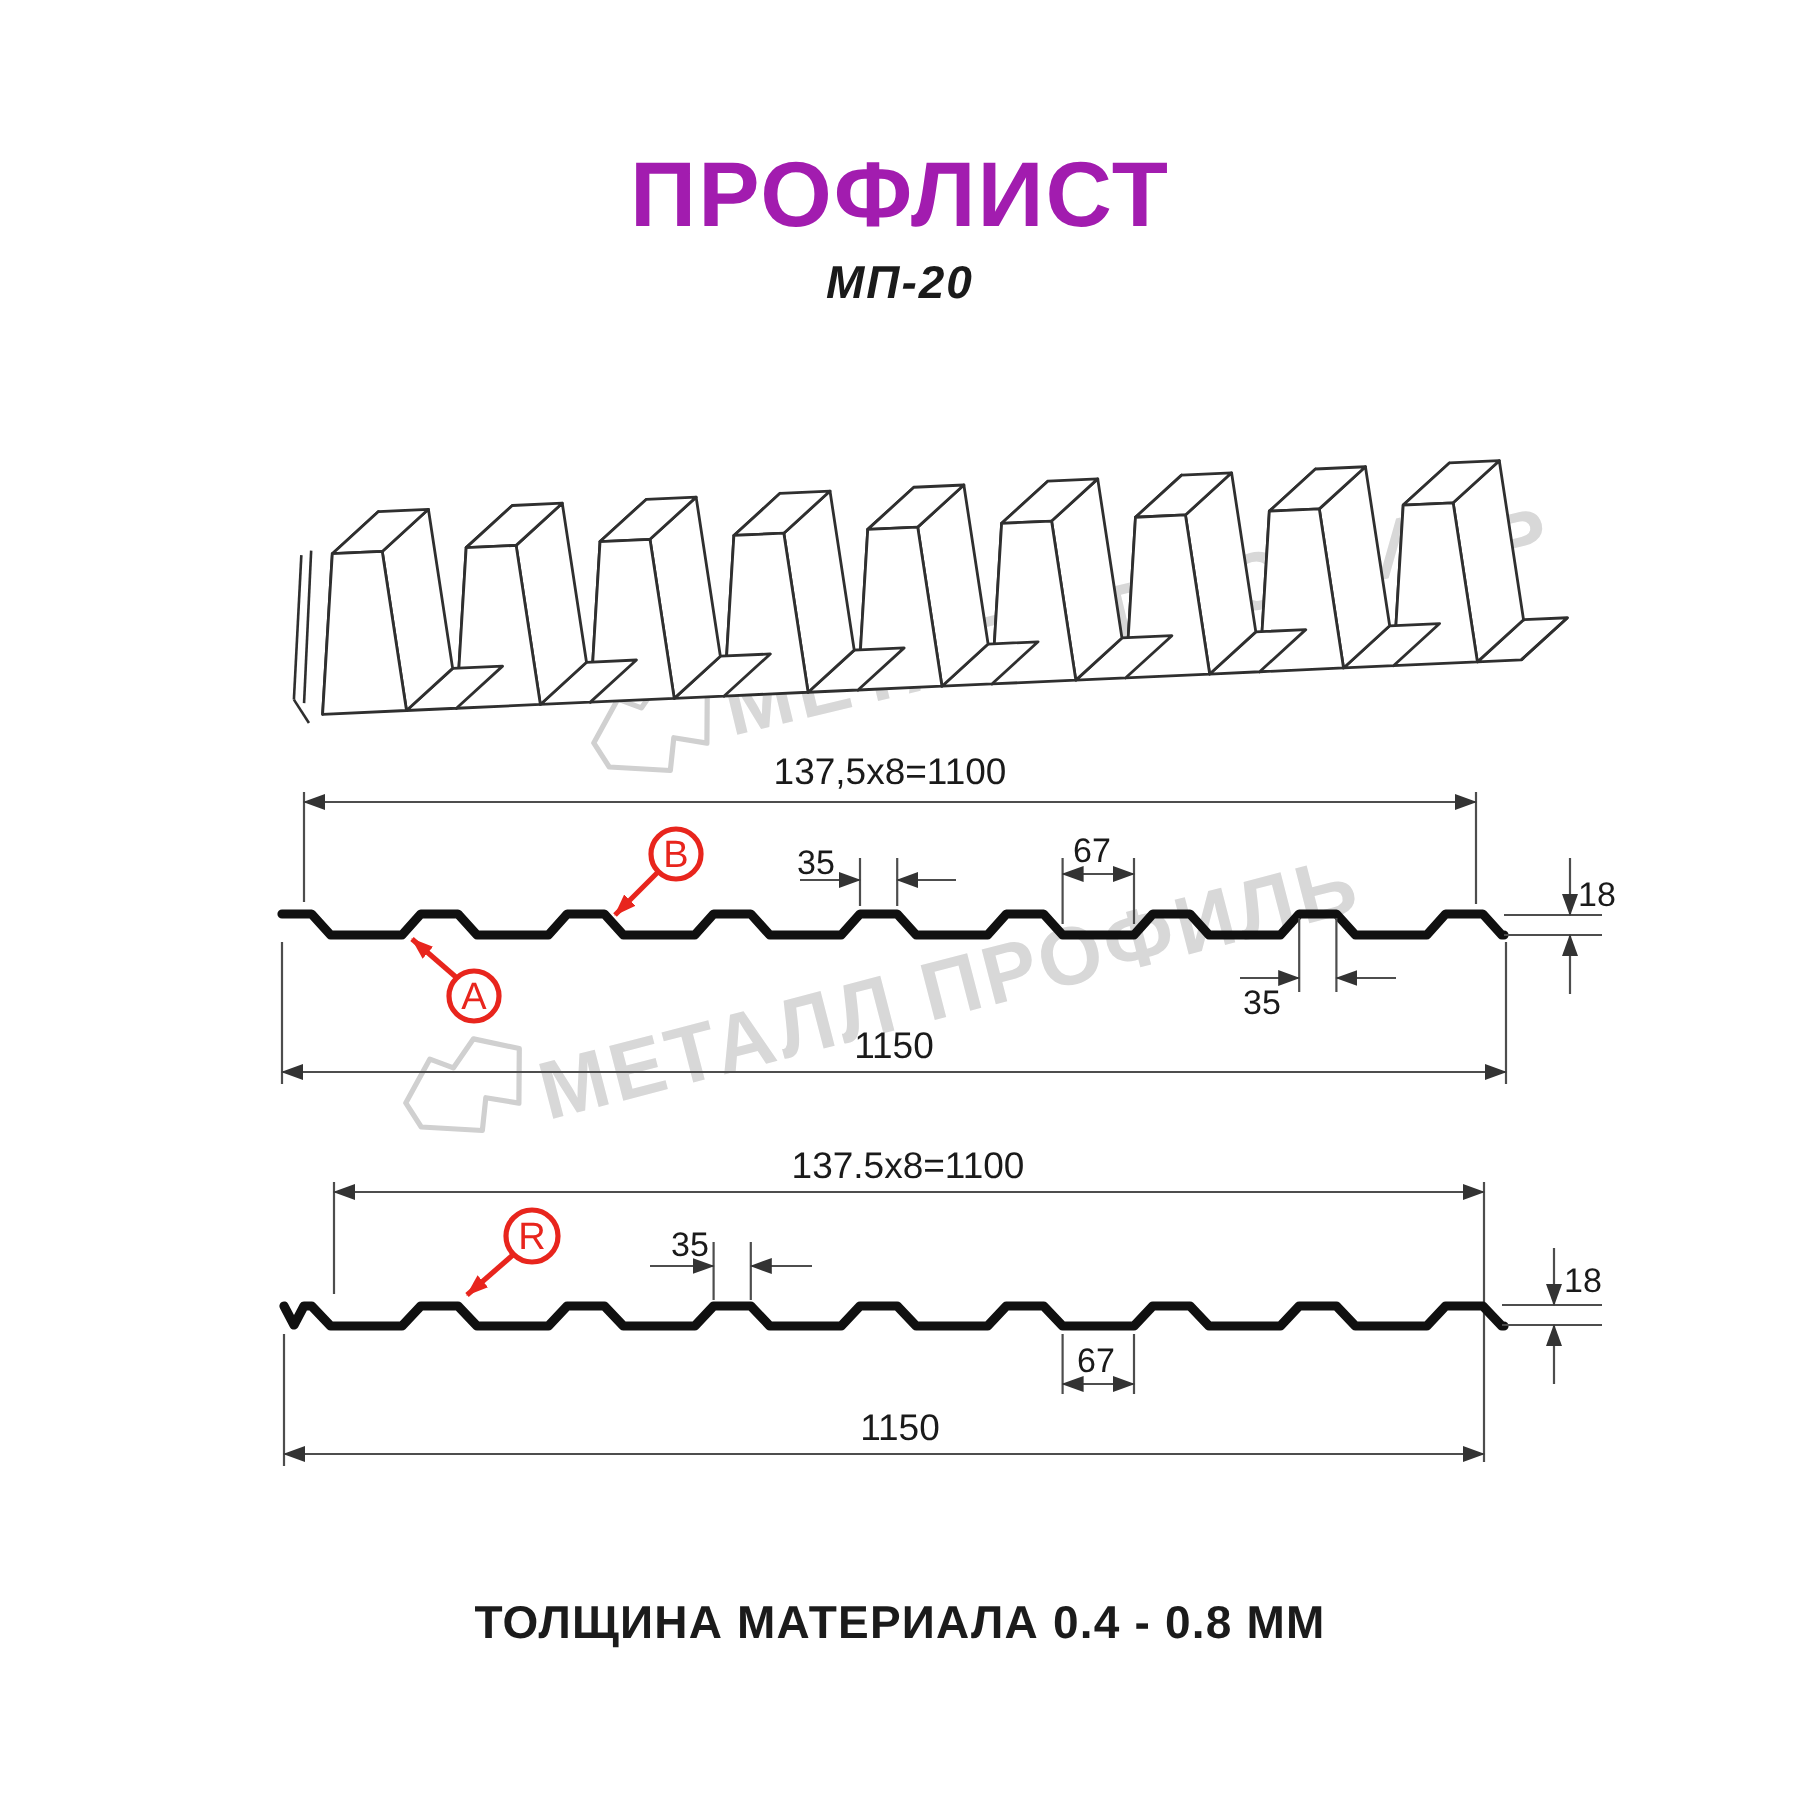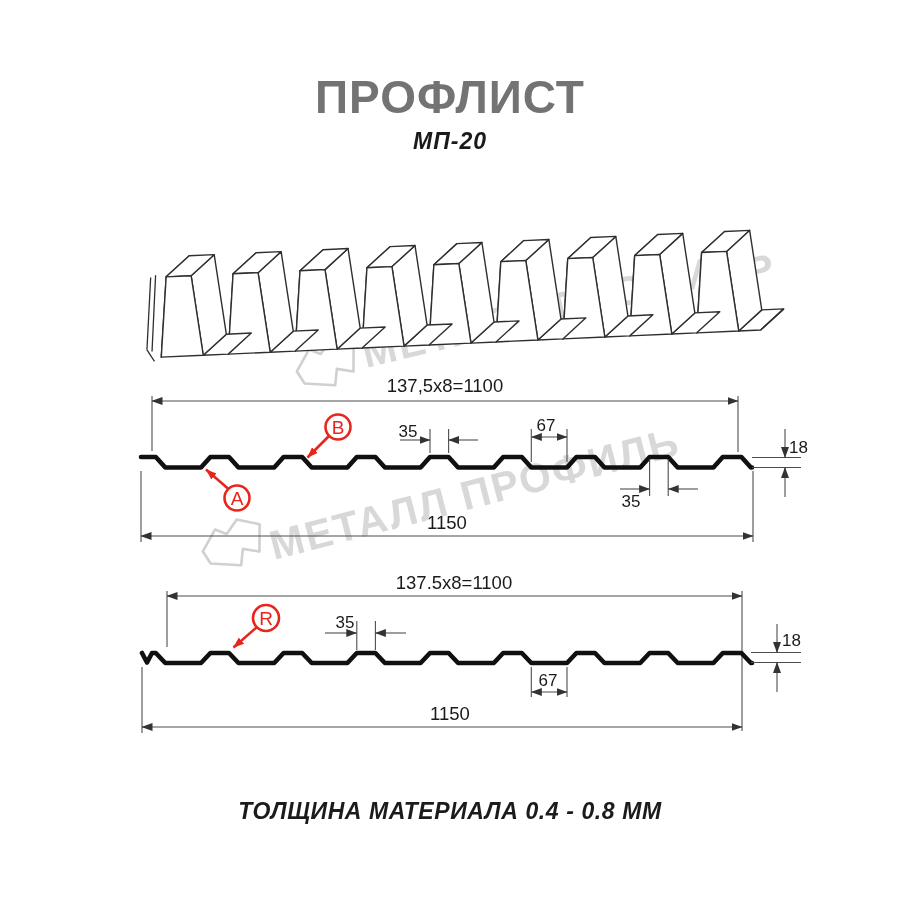--- a/index.html
+++ b/index.html
@@ -1,23 +1,23 @@
 <!DOCTYPE html>
 <html><head>
 <meta charset="utf-8">
 <style>
   html,body{margin:0;padding:0;background:#ffffff;}
   #stage{position:relative;width:900px;height:900px;background:#ffffff;overflow:hidden;
          font-family:"Liberation Sans", sans-serif;}
   .title{position:absolute;left:0;top:70px;width:900px;text-align:center;
-         font-size:46px;font-weight:800;letter-spacing:1px;color:#737373;}
+         font-size:46px;font-weight:800;letter-spacing:1px;color:#a21caf;}
   .subtitle{position:absolute;left:0;top:128px;width:900px;text-align:center;
          font-size:23px;font-weight:600;letter-spacing:1px;color:#1a1a1a;font-style:italic;}
   .footer-note{position:absolute;left:0;top:798px;width:900px;text-align:center;
-         font-size:23px;font-weight:600;letter-spacing:0.6px;color:#1b1b1b;font-style:italic;}
+         font-size:23px;font-weight:600;letter-spacing:0.6px;color:#1b1b1b;}
   svg{position:absolute;left:0;top:0;}
   .dim{stroke:#4d4d4d;stroke-width:1.1;fill:none;}
   .dimtxt{font-family:"Liberation Sans",sans-serif;font-size:17px;fill:#1a1a1a;}
   .dimbig{font-family:"Liberation Sans",sans-serif;font-size:18.5px;fill:#1a1a1a;}
   .profile{stroke:#101010;stroke-width:4.6;fill:none;stroke-linejoin:round;stroke-linecap:round;}
   .red{stroke:#e8251d;fill:none;stroke-width:2.6;}
   .redtxt{font-family:"Liberation Sans",sans-serif;font-size:19px;fill:#e8251d;font-weight:400;}
   .wmtxt{font-family:"Liberation Sans",sans-serif;font-size:41px;font-weight:700;
          letter-spacing:2px;fill:#d8d8d8;}
   .wmlogo{stroke:#d0d0d0;stroke-width:2.6;fill:none;stroke-linejoin:round;}

